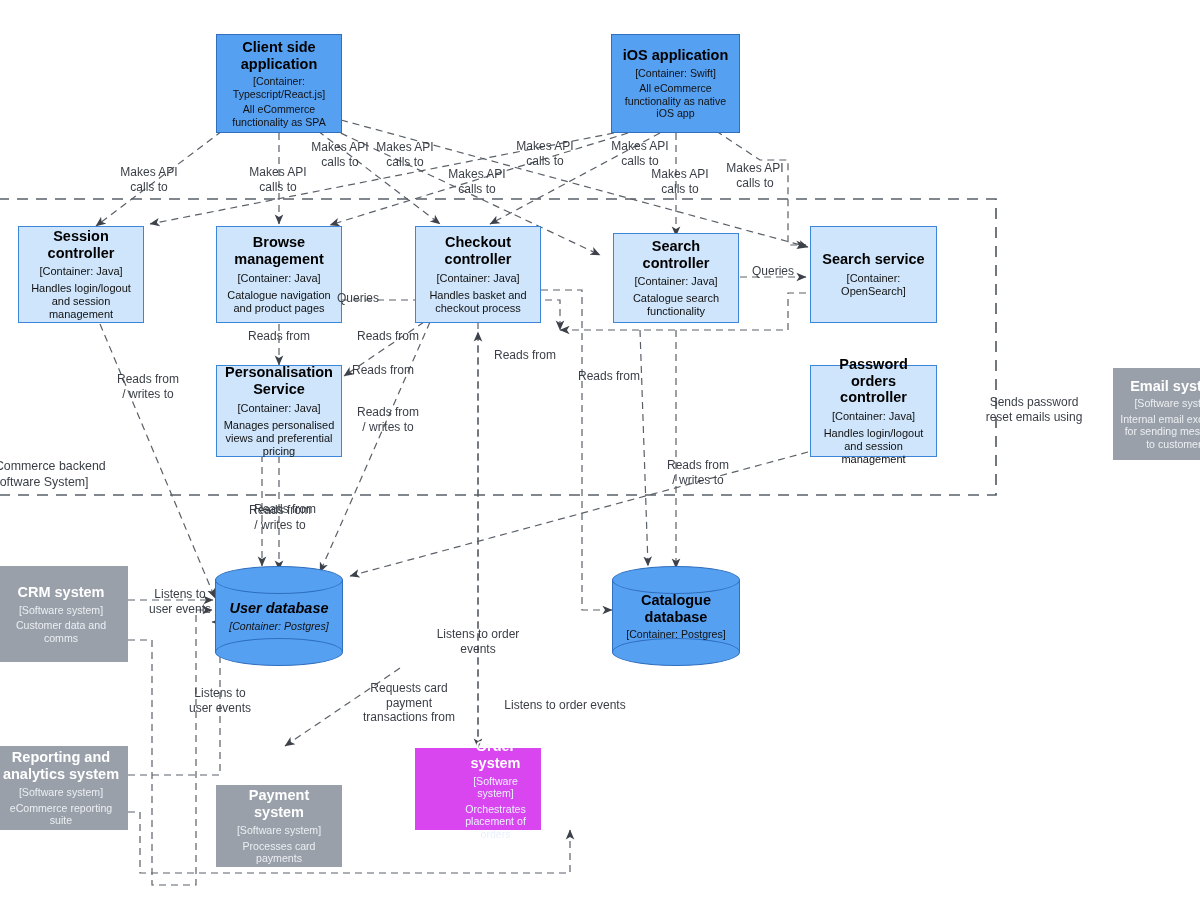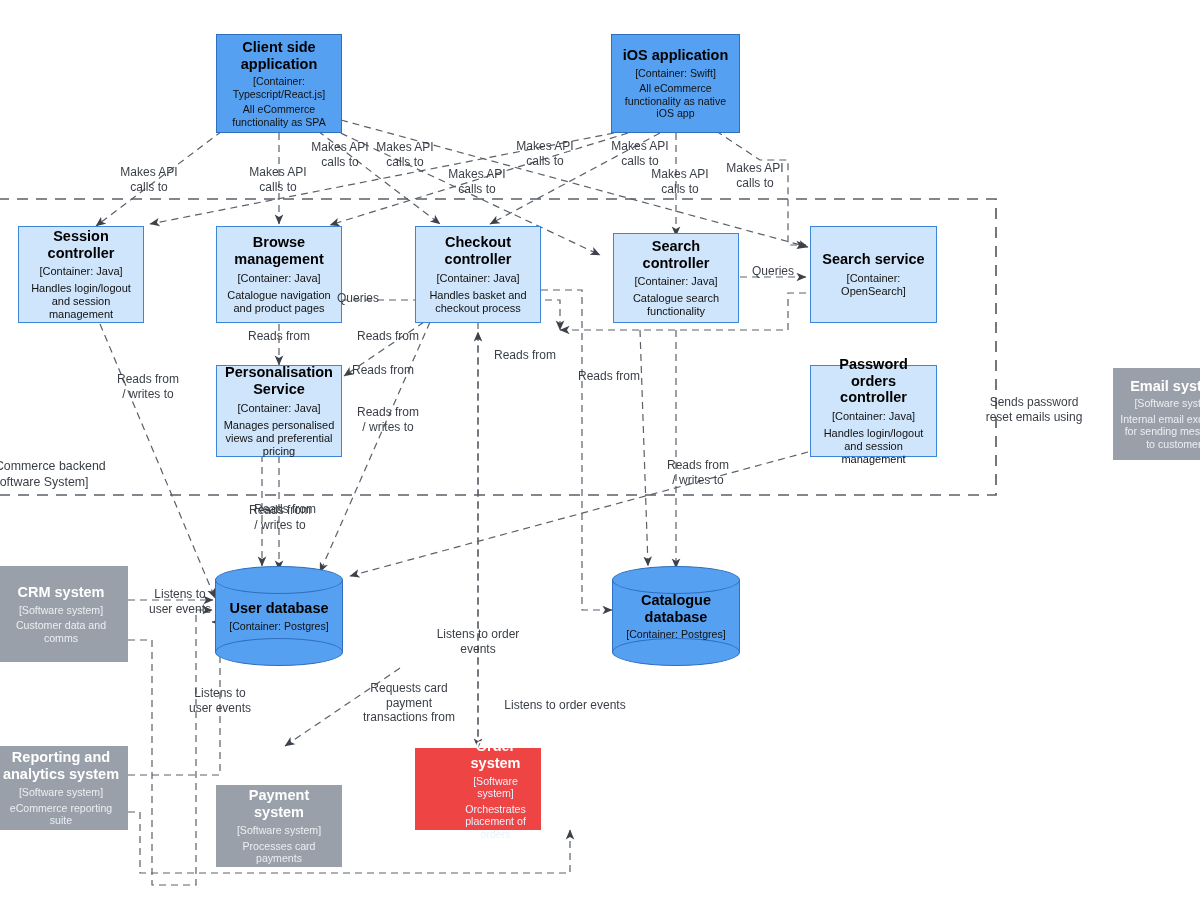--- a/index.html
+++ b/index.html
@@ -21,21 +21,21 @@
   .c-app{background:#56a0f2;border:1px solid #2f6fbe;}
   .c-app .ttl{font-size:14.5px;color:#000;}
   .c-app .sub{font-size:10.6px;color:#111;margin-top:3px;}
 
   
   .c-ext{background:#99a0aa;border:0;}
   .c-ext .ttl{font-size:14.5px;color:#fff;}
   .c-ext .sub{font-size:10.6px;color:#eceff2;margin-top:3px;}
 
   
-  .c-sys{background:#ef4444;border:0;padding-left:41px;}
+  .c-sys{background:#d946ef;border:0;padding-left:41px;}
   .c-sys .ttl{font-size:14.5px;color:#fff;}
   .c-sys .sub{font-size:10.6px;color:#eaf1fd;margin-top:3px;}
 
   
   .db{position:absolute;}
   .db .body{position:absolute;left:0;right:0;top:14px;bottom:14px;background:#56a0f2;border-left:1px solid #2f6fbe;border-right:1px solid #2f6fbe;}
   .db .top{position:absolute;left:0;right:0;top:0;height:28px;background:#56a0f2;border:1px solid #2f6fbe;border-radius:50%/50%;box-sizing:border-box;}
   .db .bot{position:absolute;left:0;right:0;bottom:0;height:28px;background:#56a0f2;border:1px solid #2f6fbe;border-radius:50%/50%;box-sizing:border-box;}
   .db .lbl{position:absolute;left:0;right:0;top:0;bottom:0;display:flex;flex-direction:column;
            align-items:center;justify-content:center;text-align:center;}
@@ -172,21 +172,21 @@
     <div class="sub">[Container: Java]</div>
     <div class="sub">Handles login/logout and session management</div>
   </div>
 
   <div class="node c-ext" style="left:1113px;top:368px;width:127px;height:92px;">
     <div class="ttl">Email system</div>
     <div class="sub">[Software system]</div>
     <div class="sub">Internal email exchange for sending messages to customers</div>
   </div>
 
-  <div class="db" style="left:215px;top:566px;width:128px;height:100px;">
+  <div class="db" style="left:215px;top:566px;width:128px;height:100px;font-style:italic;">
     <div class="body"></div>
     <div class="top"></div>
     <div class="bot"></div>
     <div class="lbl">
       <div class="ttl">User database</div>
       <div class="sub">[Container: Postgres]</div>
     </div>
   </div>
 
   <div class="db" style="left:612px;top:566px;width:128px;height:100px;">

